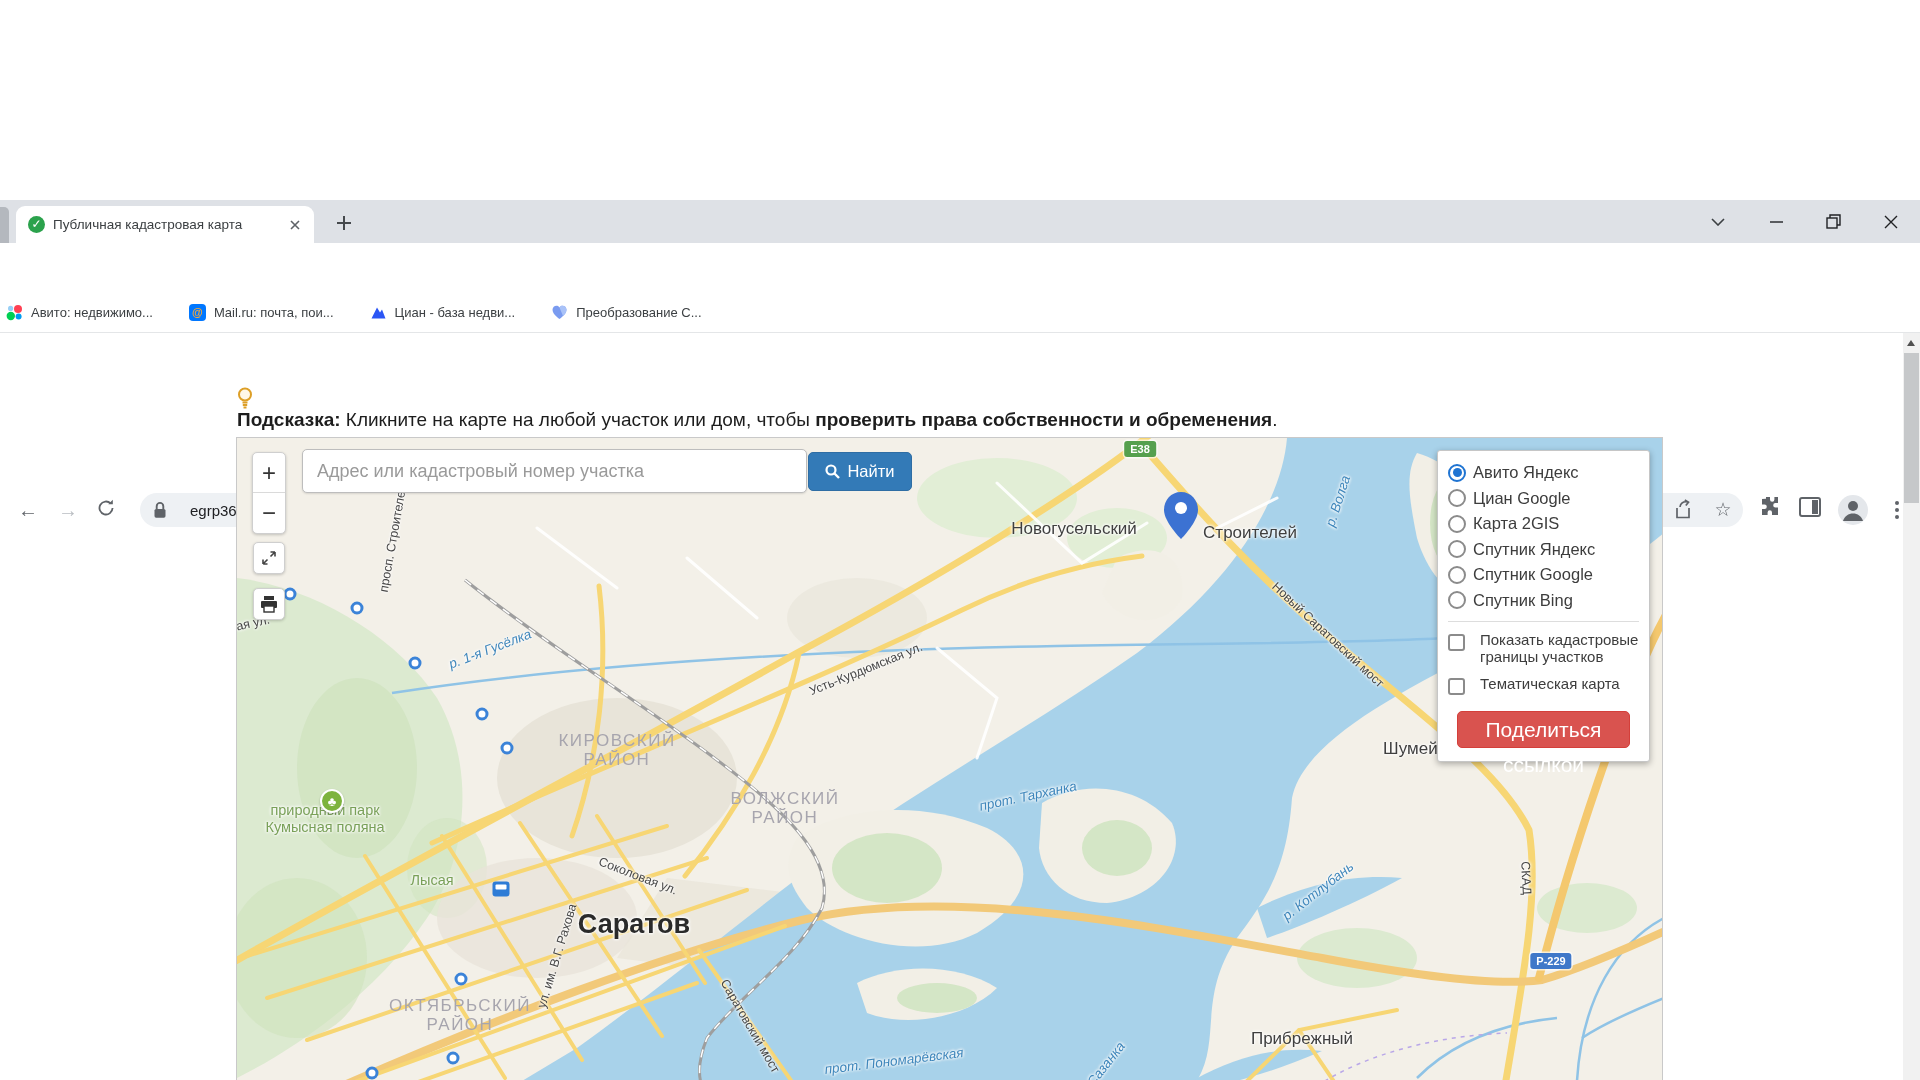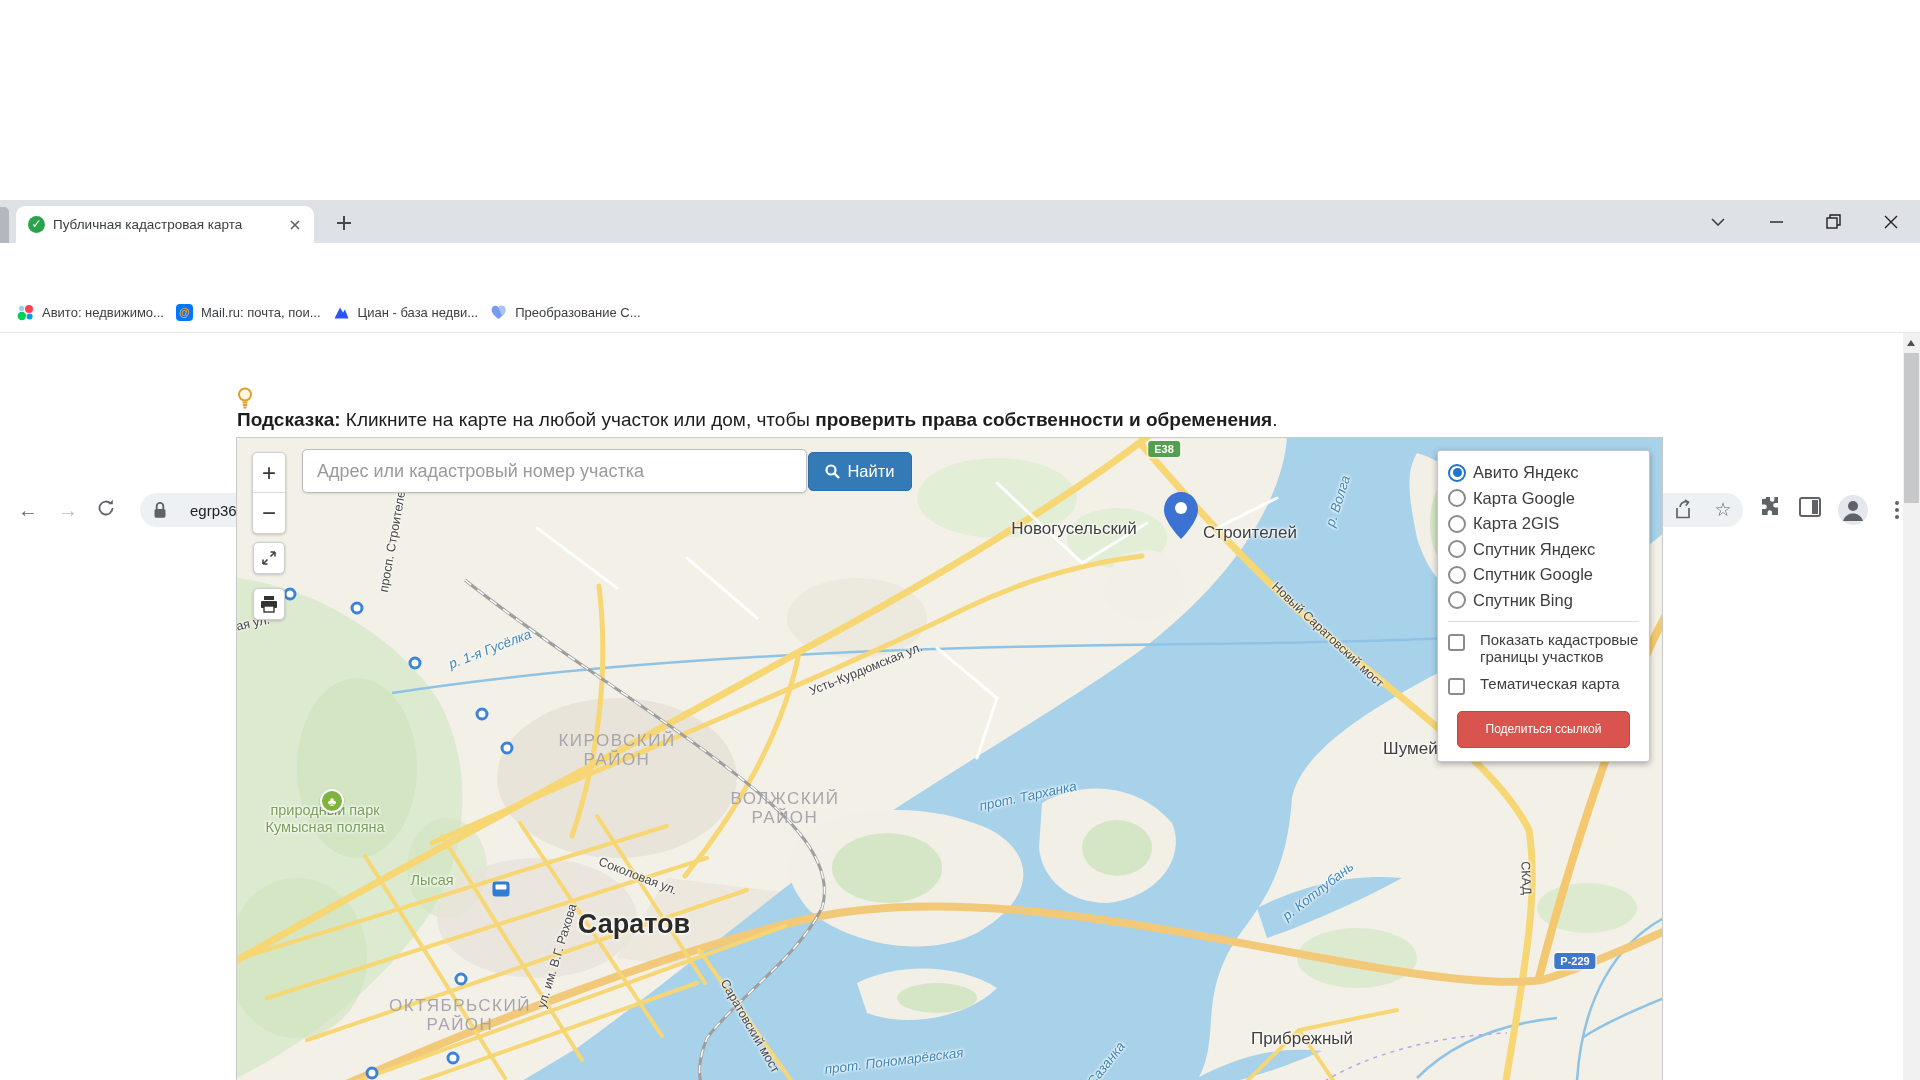--- a/index.html
+++ b/index.html
@@ -20,42 +20,42 @@
   .navbtn{position:absolute;top:255px;width:24px;height:24px;color:#5f6368;font-size:20px;text-align:center;line-height:24px;}
   .urlpill{position:absolute;left:140px;top:250px;width:1603px;height:34px;background:#eef1f4;border-radius:17px;display:flex;align-items:center;}
   .urltext{font-size:15px;color:#202124;margin-left:10px;white-space:nowrap;flex:1;}
   .pillicon{width:22px;height:22px;margin:0 9px;color:#5f6368;flex:0 0 22px;}
   .staricon{font-size:19px;line-height:22px;text-align:center;}
   .tb-right{position:absolute;top:252px;width:30px;height:30px;color:#5f6368;}
   .avatar{border-radius:50%;background:#e4e7eb;}
   .kebab{display:flex;flex-direction:column;align-items:center;justify-content:center;gap:3px;}
   .kebab i{width:4px;height:4px;border-radius:50%;background:#5f6368;}
   
-  .bookbar{position:absolute;left:0;top:292px;width:1920px;height:41px;background:#fff;border-bottom:1px solid #e4e6e8;display:flex;align-items:center;padding-left:17px;gap:12px;}
+  .bookbar{position:absolute;left:0;top:292px;width:1920px;height:41px;background:#fff;border-bottom:1px solid #e4e6e8;display:flex;align-items:center;padding-left:6px;gap:36px;}
   .bm{display:flex;align-items:center;gap:8px;}
   .bm-label{font-size:13px;color:#3c4043;white-space:nowrap;}
   .bm-ic{width:17px;height:17px;position:relative;flex:0 0 17px;}
   .mailsq{background:#0077ff;border-radius:4px;color:#ffa930;font-weight:bold;font-size:11px;text-align:center;line-height:17px;}
   
   .h1{position:absolute;left:236px;top:337px;font-size:34px;color:#303030;font-weight:400;white-space:nowrap;}
   .h1 .suffix{font-size:20px;color:#8f8f8f;margin-left:10px;font-weight:400;}
   .hint{position:absolute;left:237px;top:387px;font-size:19px;color:#1d1d1d;white-space:nowrap;}
   .hint b{font-weight:bold;}
   
   .map{position:absolute;left:236px;top:437px;width:1427px;height:643px;background:#f3f0e8;border:1px solid #c9c9c9;border-bottom:none;overflow:hidden;}
   .map svg.base{position:absolute;left:0;top:0;}
   .mlabels{position:absolute;left:0;top:0;width:100%;height:100%;}
   .mlabel{position:absolute;transform:translate(-50%,-50%);white-space:pre-line;text-align:center;text-shadow:0 0 3px #fff,0 0 3px #fff,0 0 4px #fff;}
   .town{font-size:17px;color:#3f3f3f;}
   .city{font-size:27px;font-weight:bold;color:#2a2a2a;}
   .district{font-size:17px;color:#a7a5ae;letter-spacing:1.5px;line-height:1.12;text-shadow:none;}
   .water{font-style:italic;color:#3e86bb;font-size:13.5px;}
   .street{font-size:12.5px;color:#464646;}
   .park{color:#79a058;font-size:14.5px;line-height:1.2;}
-  .badge{position:absolute;transform:translate(-50%,-50%);color:#fff;font-weight:bold;font-size:11px;padding:2px 6px;border-radius:3px;box-shadow:0 0 0 1.5px #ffffffaa;margin-left:24px;}
+  .badge{position:absolute;transform:translate(-50%,-50%);color:#fff;font-weight:bold;font-size:11px;padding:2px 6px;border-radius:3px;box-shadow:0 0 0 1.5px #ffffffaa;}
   .bgreen{background:#55a04e;}
   .bblue{background:#3f78c9;}
   .stop{position:absolute;width:13px;height:13px;border-radius:50%;background:#fff;border:3.5px solid #3b83d8;transform:translate(-50%,-50%);}
   .parkicon{position:absolute;width:24px;height:24px;border-radius:50%;background:#7db33e;border:2px solid #fff;color:#fff;font-size:13px;line-height:21px;text-align:center;transform:translate(-50%,-50%);box-shadow:0 1px 2px rgba(0,0,0,.25);}
   .station{position:absolute;width:17px;height:15px;border-radius:3px;background:#2e7cd6;transform:translate(-50%,-50%);}
   .station:after{content:"";position:absolute;left:3px;top:3px;width:11px;height:5px;background:#fff;border-radius:1px;}
   .pin{position:absolute;left:927px;top:54px;}
   
   .zoomctl{position:absolute;left:15px;top:14px;width:34px;height:82px;background:#fff;border:1px solid #cfcfcf;border-radius:5px;box-shadow:0 1px 3px rgba(0,0,0,.2);}
   .zbtn{width:100%;height:40px;font-size:24px;color:#333;text-align:center;line-height:40px;}
@@ -67,21 +67,21 @@
   .panel{position:absolute;left:1200px;top:12px;width:213px;background:#fff;border:1px solid #c6c6c6;border-radius:3px;box-shadow:0 2px 6px rgba(0,0,0,.3);padding:9px 10px 13px 10px;}
   .lrow{display:flex;align-items:center;height:25.5px;gap:7px;}
   .radio{width:18px;height:18px;border-radius:50%;border:2px solid #8b8b8b;flex:0 0 18px;position:relative;background:#fff;}
   .radio.on{border-color:#1f74d2;}
   .radio.on:after{content:"";position:absolute;left:2.5px;top:2.5px;width:9px;height:9px;border-radius:50%;background:#1f74d2;}
   .lrow span{font-size:16.5px;color:#3d3d3d;}
   .pdivider{height:1px;background:#ddd;margin:8px 0 10px 0;}
   .cbrow{display:flex;align-items:flex-start;gap:15px;margin-bottom:10px;}
   .cbox{width:17px;height:17px;border:2px solid #8b8b8b;border-radius:3px;flex:0 0 17px;margin-top:2px;background:#fff;}
   .cbrow span{font-size:15px;color:#3d3d3d;line-height:1.12;display:block;width:160px;}
-  .sharebtn{display:block;margin:16px auto 0 auto;width:173px;height:37px;background:#d9534f;border:1px solid #d43f3a;border-radius:5px;color:#fff;font-size:12px;text-align:center;line-height:35px;}
+  .sharebtn{display:block;margin:16px auto 0 auto;width:173px;height:37px;background:#d9534f;border:1px solid #d43f3a;border-radius:5px;color:#fff;font-size:21px;text-align:center;line-height:35px;}
   
   .scroll{position:absolute;left:1903px;top:333px;width:17px;height:747px;background:#f1f1f1;}
   .scroll .arrow{position:absolute;left:4px;top:7px;width:0;height:0;border-left:4.5px solid transparent;border-right:4.5px solid transparent;border-bottom:6px solid #505050;}
   .scroll .thumb{position:absolute;left:1px;top:20px;width:15px;height:150px;background:#c6c8ca;}
   svg{display:block;}
 </style>
 </head>
 <body>
 
 <div class="stage">
@@ -349,21 +349,21 @@
     </div>
 
     <div class="panel">
       <div id="layer-rows">
           <div class="lrow">
             <div class="radio on"></div>
             <span>Авито Яндекс</span>
           </div>
           <div class="lrow">
             <div class="radio"></div>
-            <span>Карта Google</span>
+            <span>Циан Google</span>
           </div>
           <div class="lrow">
             <div class="radio"></div>
             <span>Карта 2GIS</span>
           </div>
           <div class="lrow">
             <div class="radio"></div>
             <span>Спутник Яндекс</span>
           </div>
           <div class="lrow">

